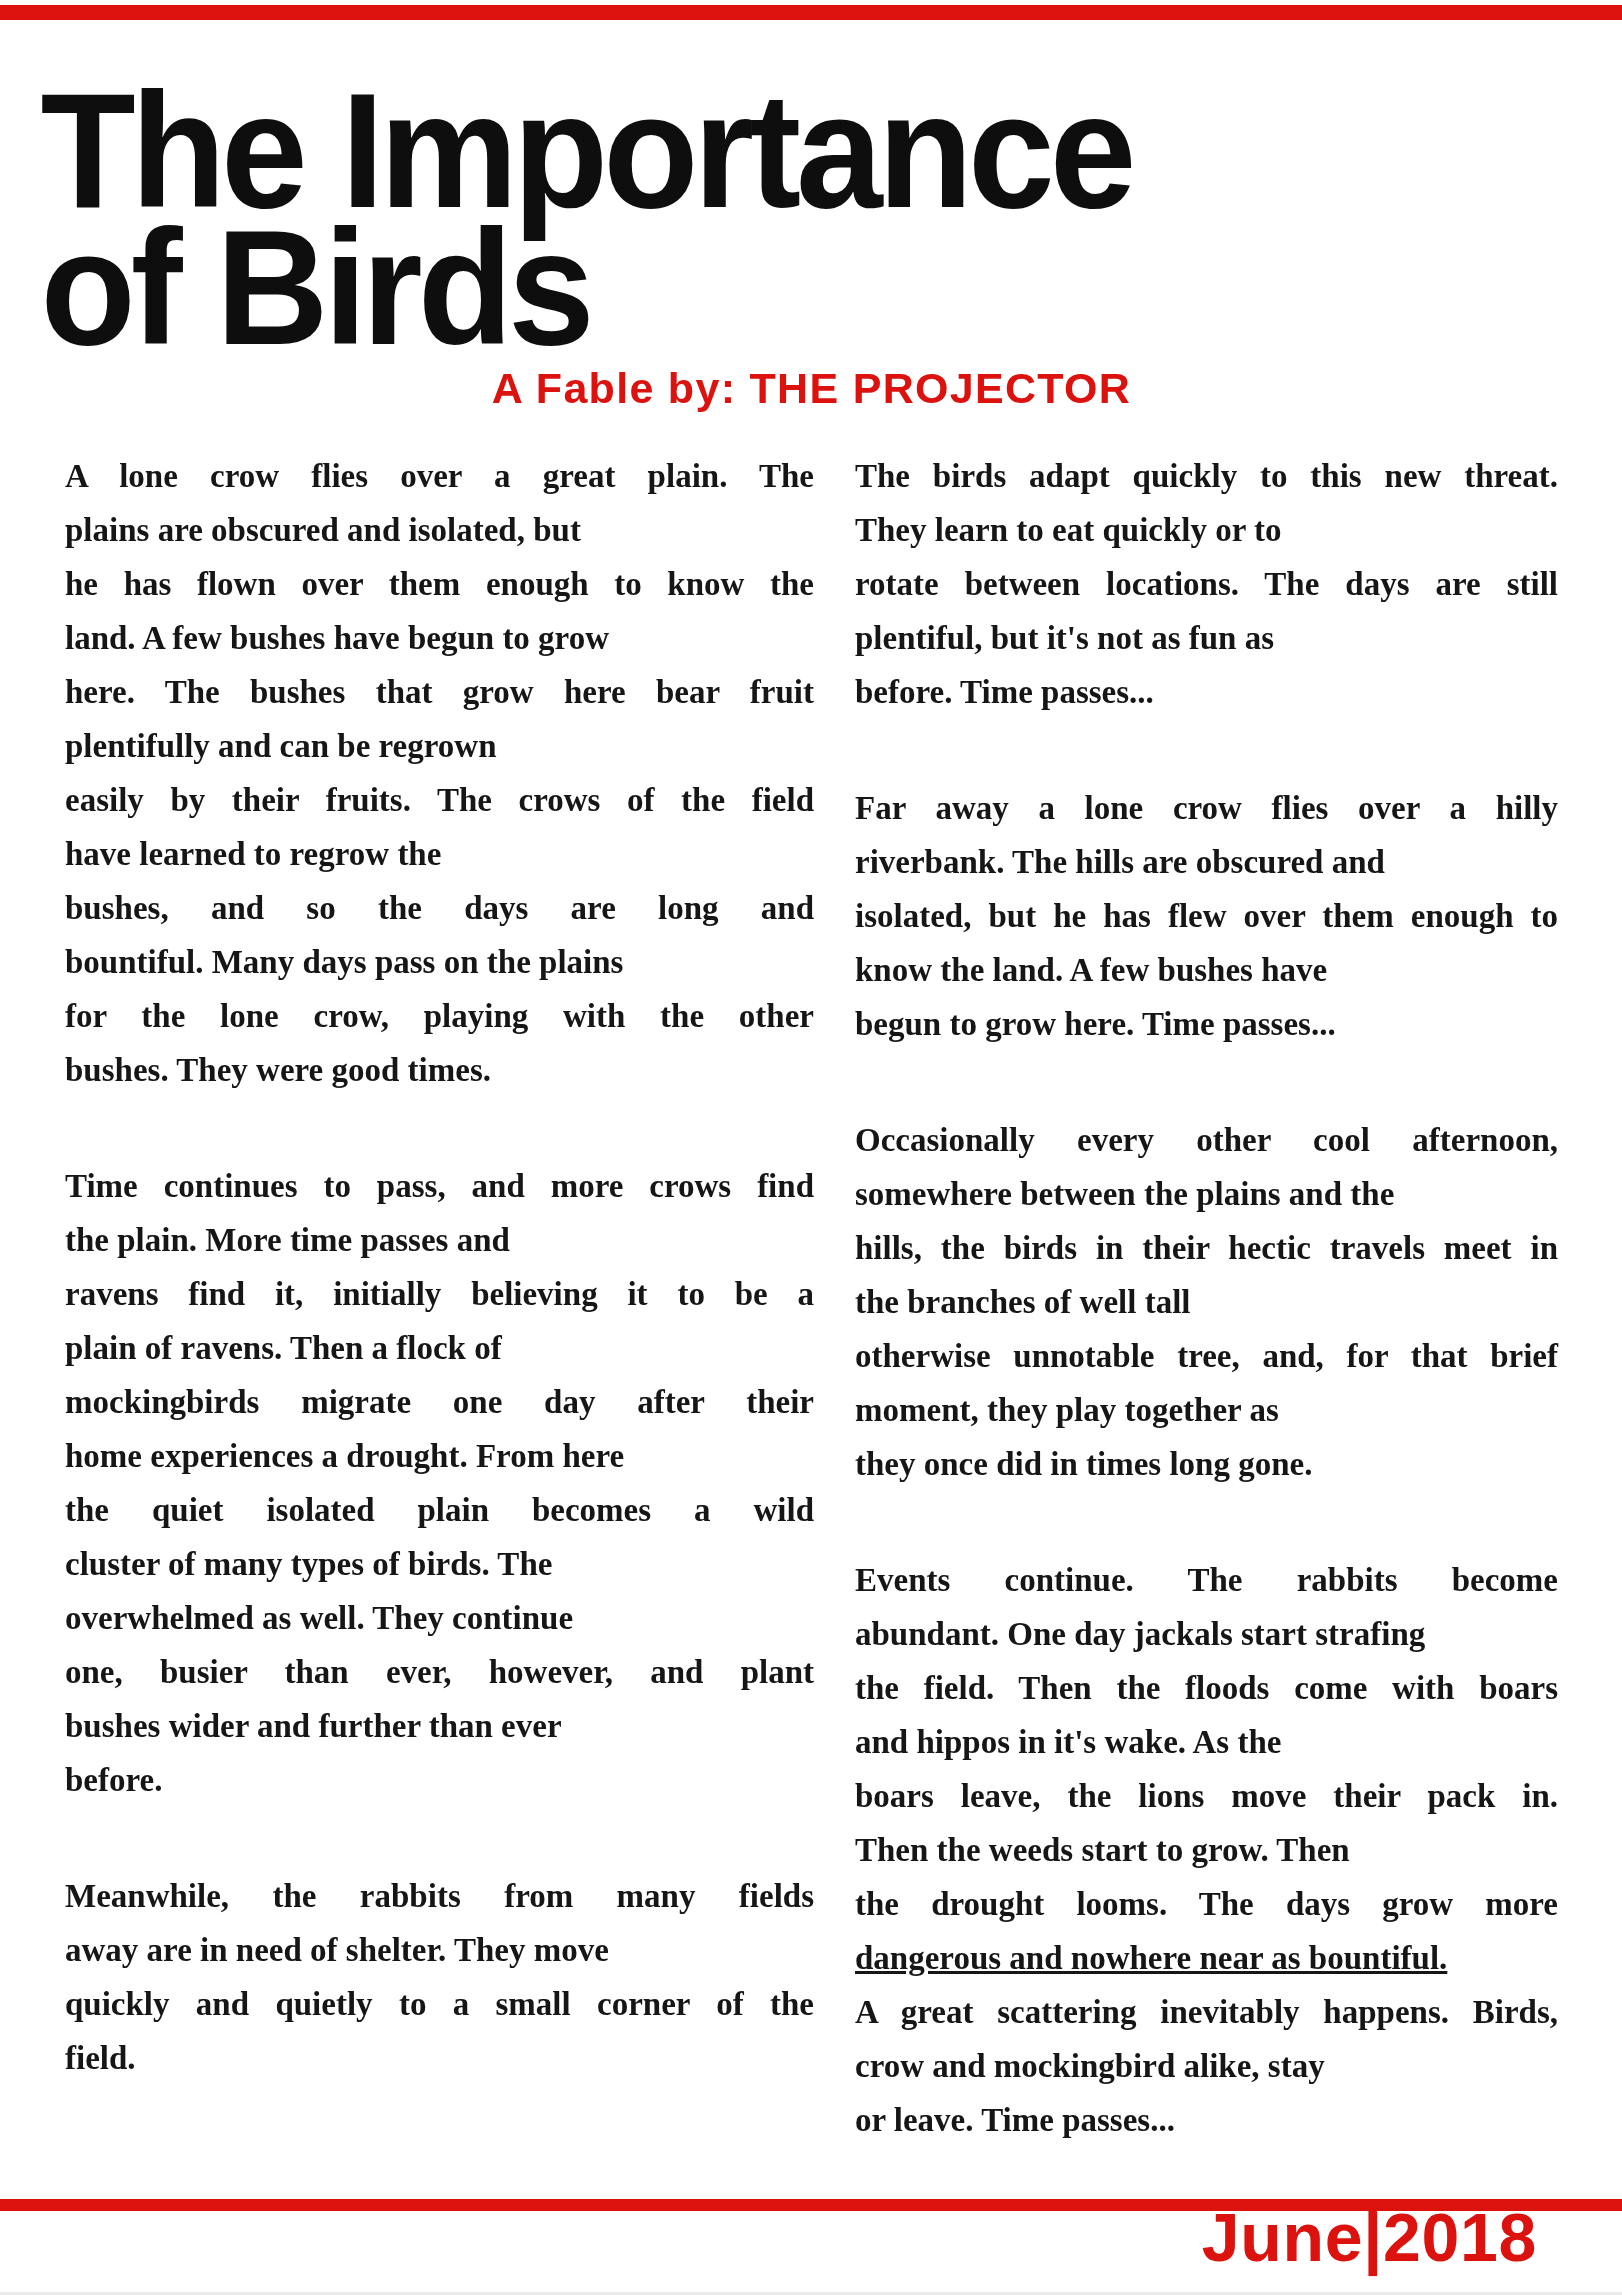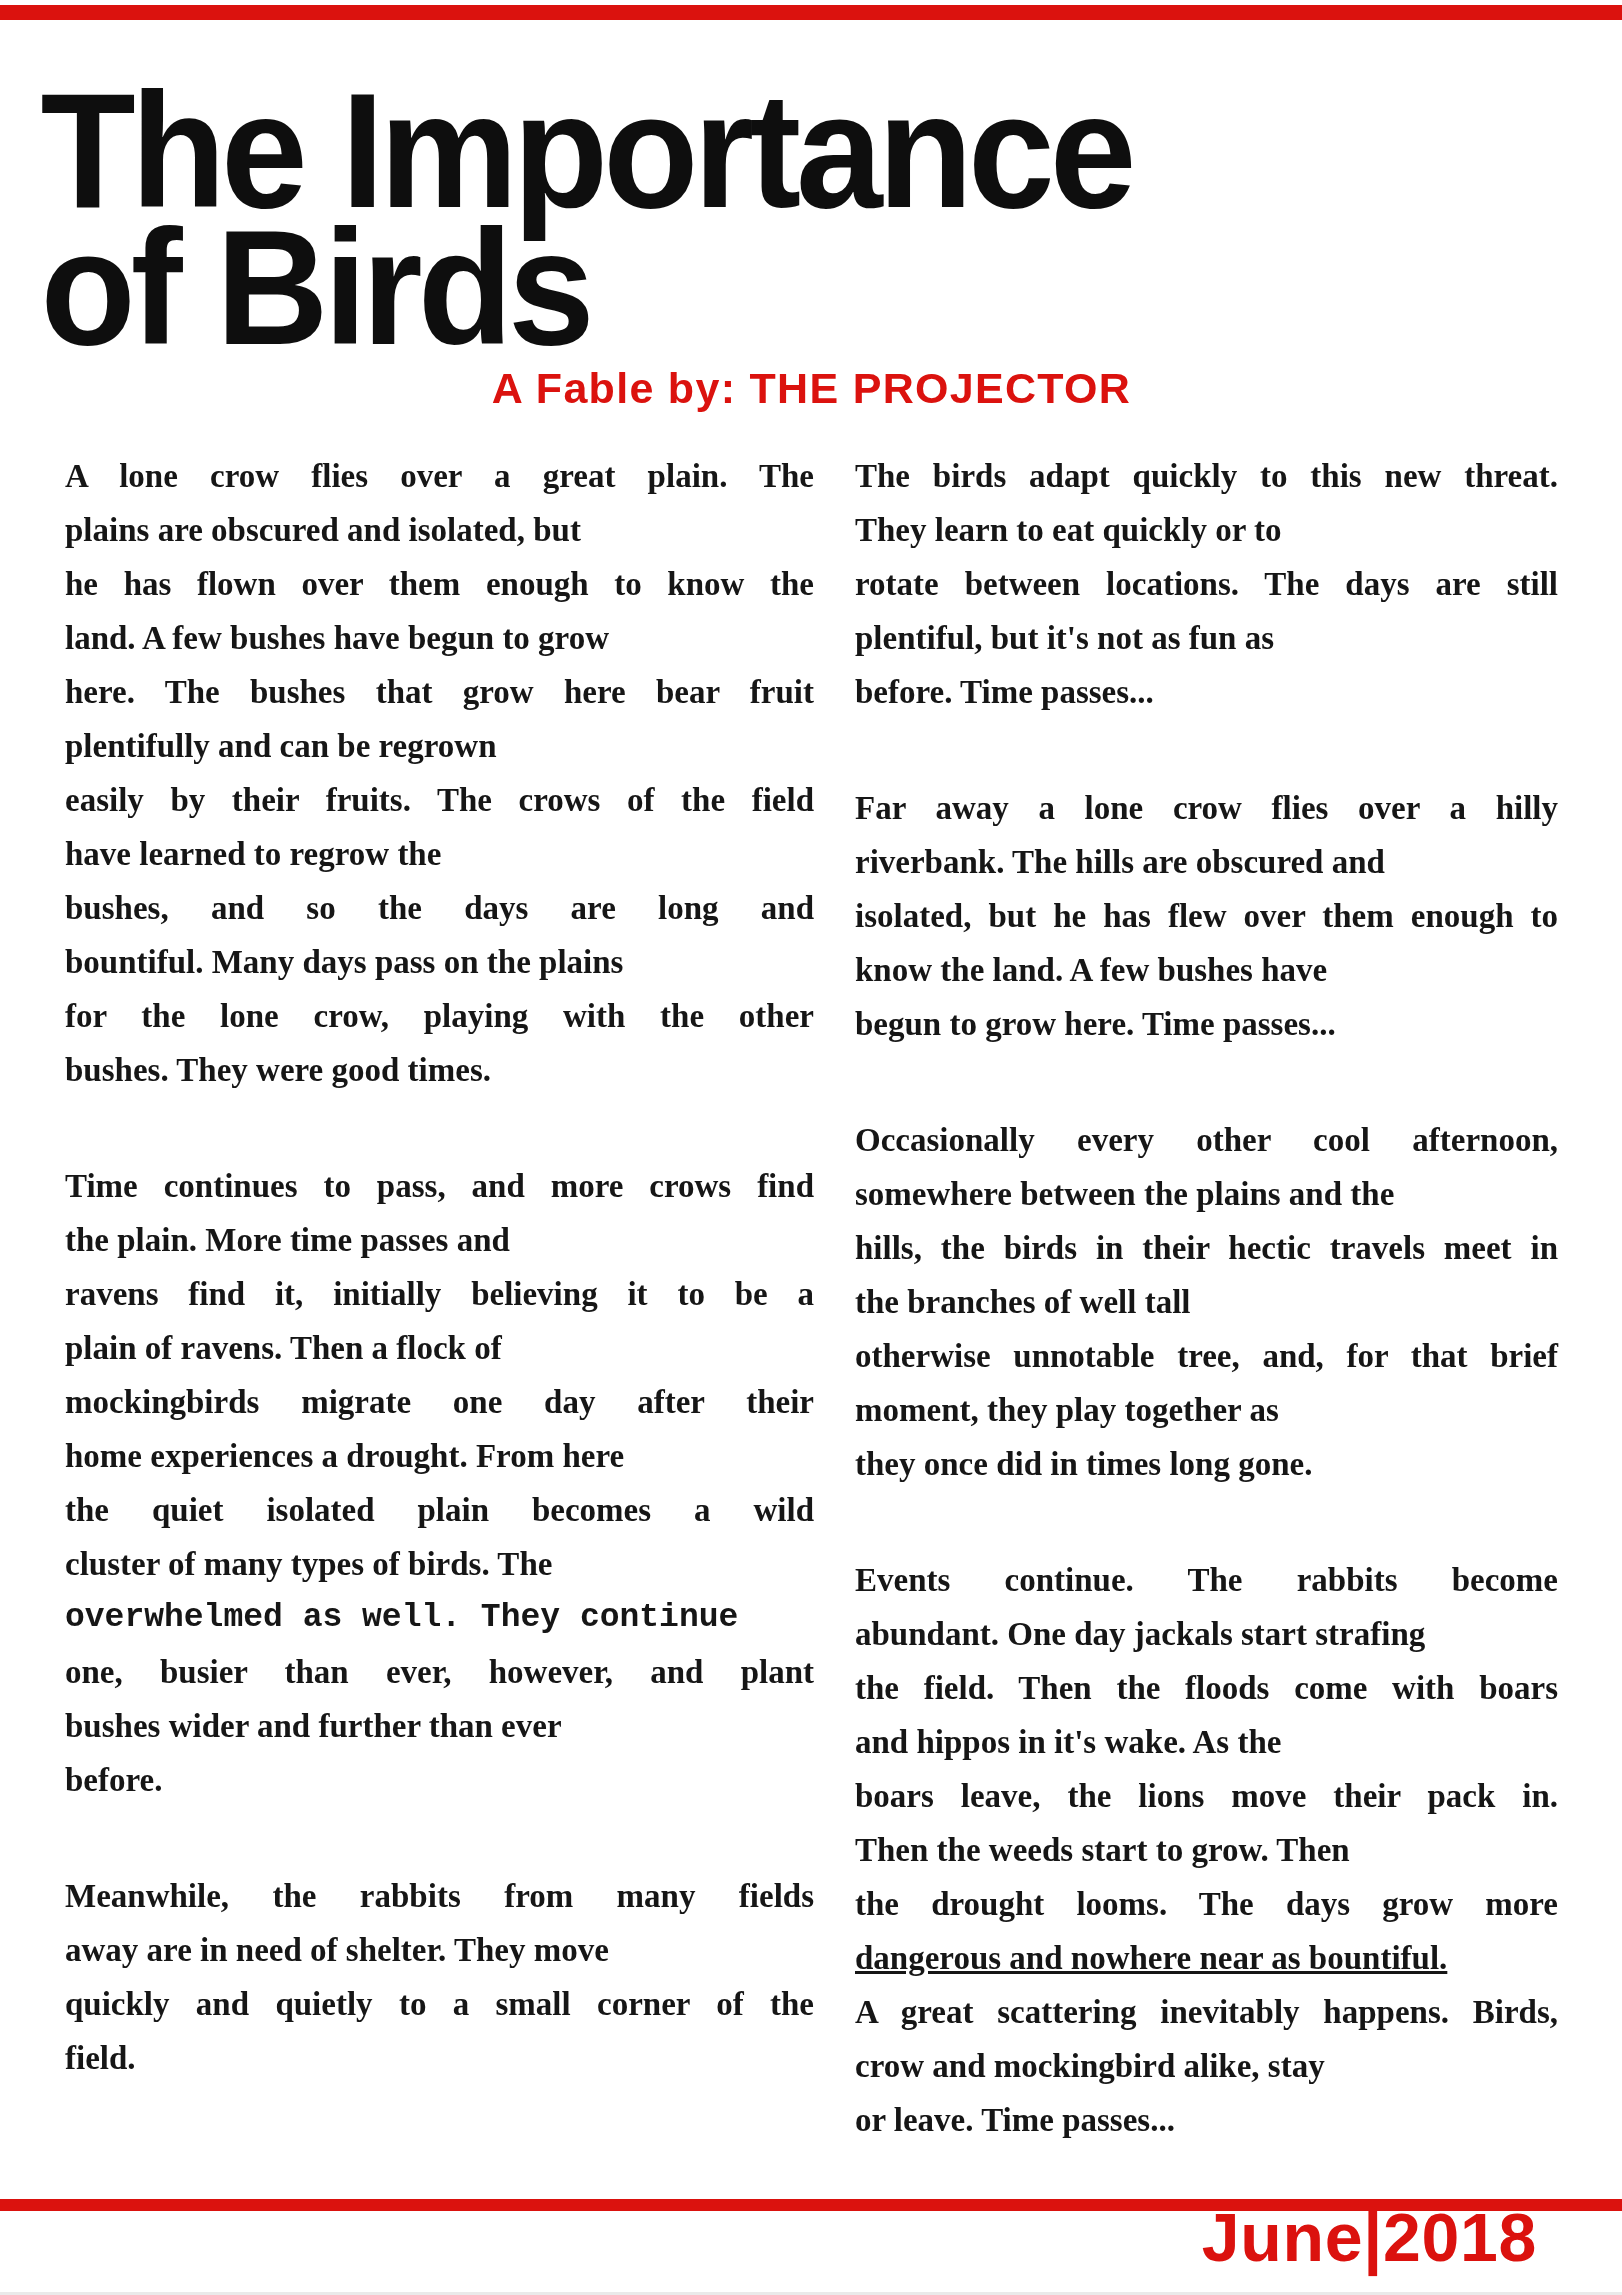--- a/index.html
+++ b/index.html
@@ -59,21 +59,21 @@
         </div>
         <div class="para">
           <span class="line full" style="color: rgb(22, 22, 22);">Time continues to pass, and more crows find</span>
           <span class="line short" style="color: rgb(22, 22, 22);">the plain. More time passes and</span>
           <span class="line full" style="color: rgb(22, 22, 22);">ravens find it, initially believing it to be a</span>
           <span class="line short" style="color: rgb(22, 22, 22);">plain of ravens. Then a flock of</span>
           <span class="line full" style="color: rgb(22, 22, 22);">mockingbirds migrate one day after their</span>
           <span class="line short" style="color: rgb(22, 22, 22);">home experiences a drought. From here</span>
           <span class="line full" style="color: rgb(22, 22, 22);">the quiet isolated plain becomes a wild</span>
           <span class="line short" style="color: rgb(22, 22, 22);">cluster of many types of birds. The</span>
-          <span class="line short" style="color: rgb(22, 22, 22); font-family: Liberation Mono, monospace;">overwhelmed as well. They continue</span>
+          <span class="line short" style="color: rgb(22, 22, 22);">overwhelmed as well. They continue</span>
           <span class="line full" style="color: rgb(22, 22, 22);">one, busier than ever, however, and plant</span>
           <span class="line short" style="color: rgb(22, 22, 22);">bushes wider and further than ever</span>
           <span class="line short" style="color: rgb(22, 22, 22);">before.</span>
         </div>
         <div class="para">
           <span class="line full" style="color: rgb(22, 22, 22);">Meanwhile, the rabbits from many fields</span>
           <span class="line short" style="color: rgb(22, 22, 22);">away are in need of shelter. They move</span>
           <span class="line full" style="color: rgb(22, 22, 22);">quickly and quietly to a small corner of the</span>
           <span class="line short" style="color: rgb(22, 22, 22);">field.</span>
         </div>

